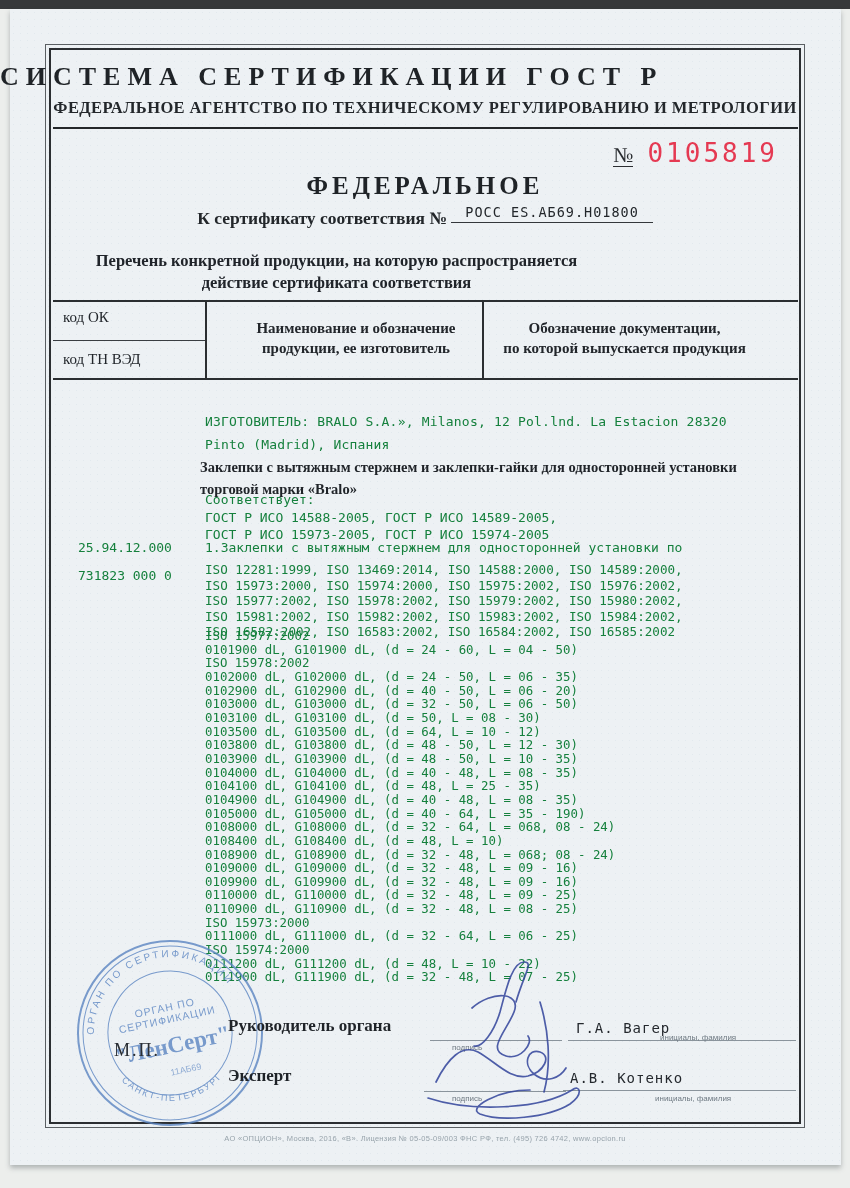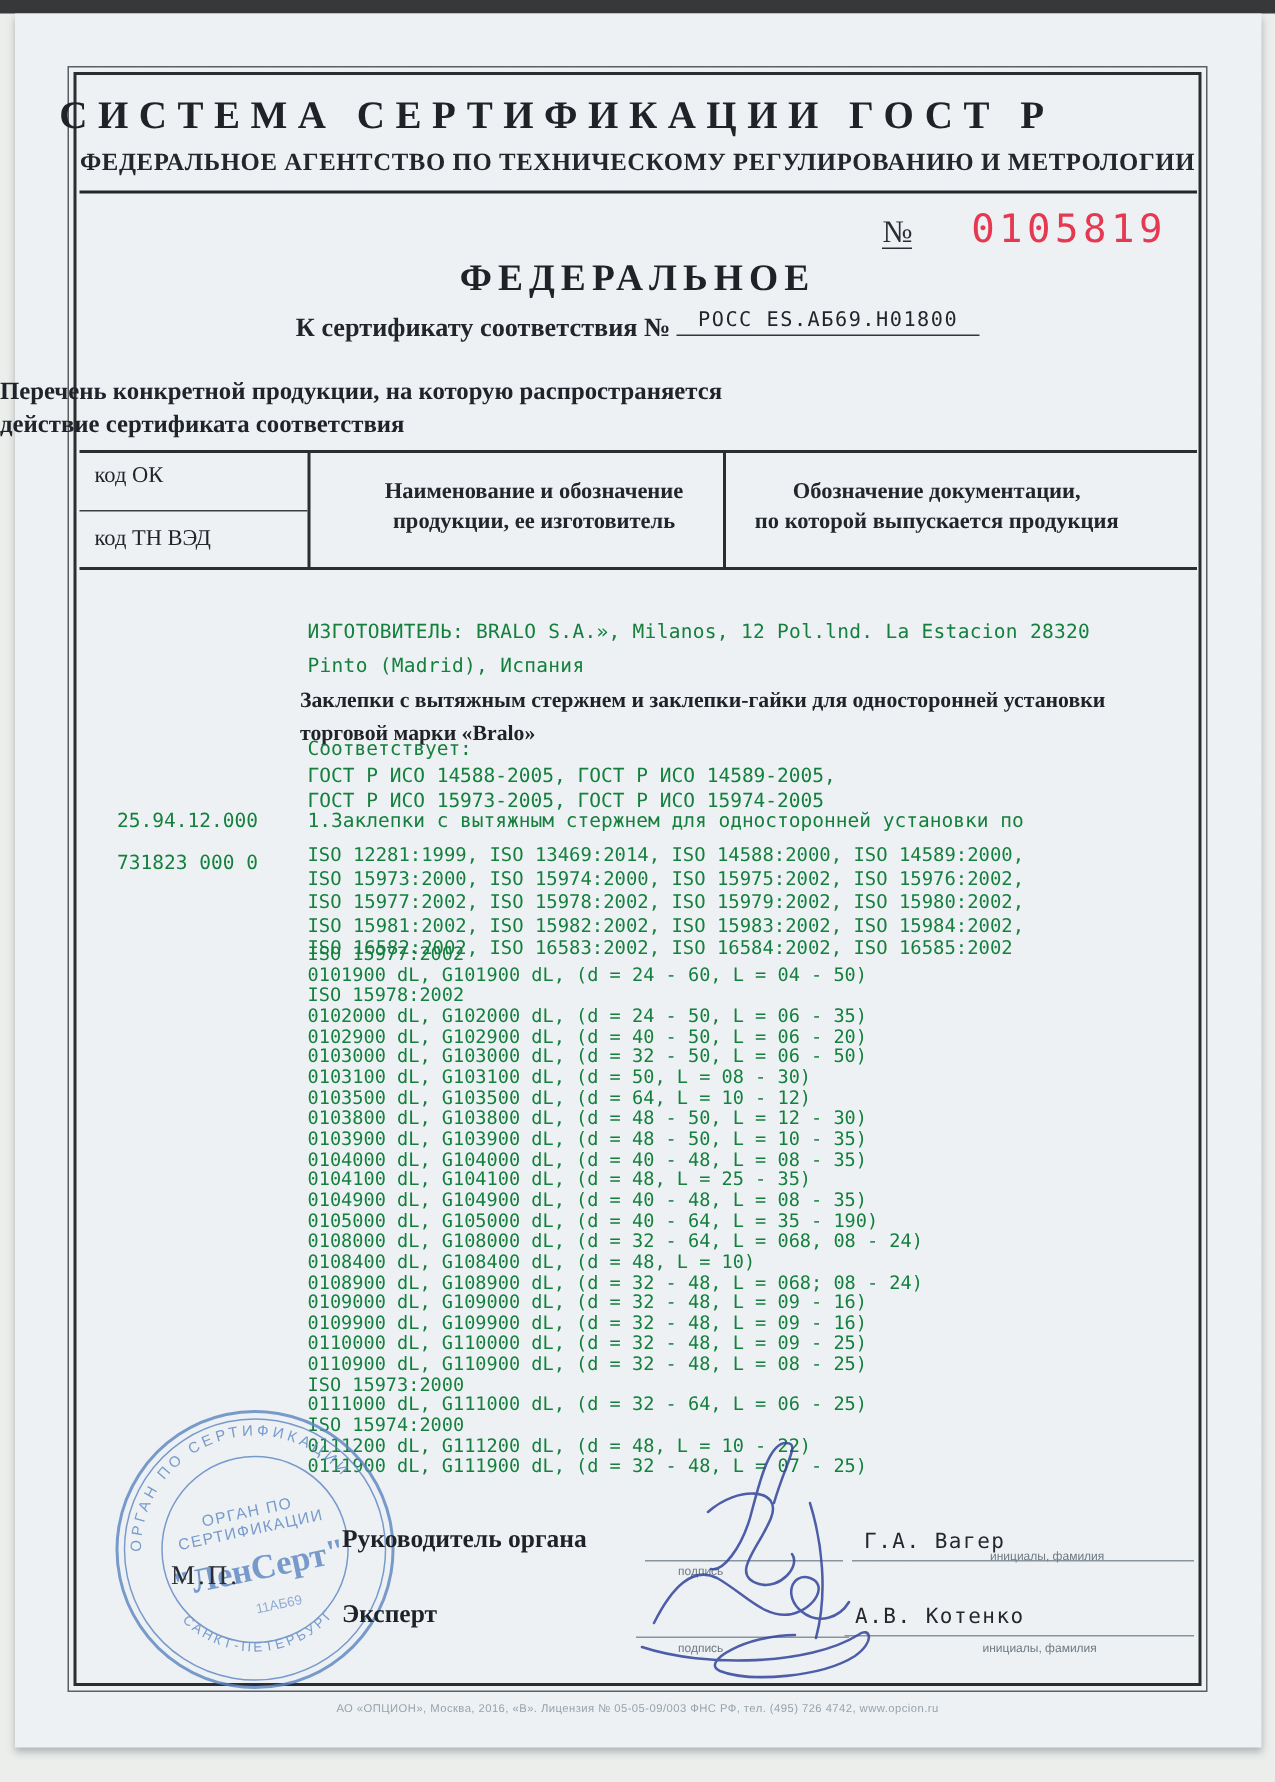--- a/index.html
+++ b/index.html
@@ -5,36 +5,36 @@
   html,body{margin:0;padding:0;background:#e7e8e6;}
   .page{position:relative;width:850px;height:1188px;background:#eceeec;overflow:hidden;
         font-family:"Liberation Serif", serif;color:#23262a;}
   .topbar{position:absolute;left:0;top:0;width:850px;height:9px;background:#36383a;}
   .paper{position:absolute;left:10px;top:9px;width:831px;height:1156px;background:#edf1f4;
          background-image:radial-gradient(#e2e9ee 0.6px, transparent 0.6px);background-size:7px 7px;
          box-shadow:0 3px 5px rgba(60,70,75,.35);}
   .frame{position:absolute;left:45px;top:44px;width:760px;height:1084px;border:1px solid #5a5f63;padding:3px;box-sizing:border-box;}
   .frame-inner{width:100%;height:100%;border:2px solid #2b2e31;box-sizing:border-box;}
 
-  .sys-title{position:absolute;left:0;width:703px;top:62px;text-align:right;
+  .sys-title{position:absolute;left:0;width:703px;top:62px;text-align:left;
              font-size:26px;font-weight:bold;letter-spacing:7px;color:#1f2327;}
   .agency{position:absolute;left:0;width:850px;top:98px;text-align:center;
           font-size:16.5px;font-weight:bold;letter-spacing:.4px;color:#23272b;}
   .hdr-rule{position:absolute;left:53px;top:127px;width:745px;height:2px;background:#24272a;}
 
   .form-number{position:absolute;right:72px;top:138px;display:flex;align-items:baseline;gap:14px;}
   .form-number .no{font-size:21px;color:#2a2d31;border-bottom:1px solid #2a2d31;line-height:1;}
-  .form-number .num{font-family:"DejaVu Sans Mono", monospace;font-size:26px;letter-spacing:3px;font-weight:500;margin-left:25px;}
+  .form-number .num{font-family:"DejaVu Sans Mono", monospace;font-size:26px;letter-spacing:3px;font-weight:500;}
 
   .doc-title{position:absolute;left:0;width:850px;top:172px;text-align:center;
              font-size:25px;font-weight:bold;letter-spacing:4px;color:#1f2327;}
   .cert-line{position:absolute;left:0;width:850px;top:208px;text-align:center;font-size:17.5px;font-weight:600;color:#22262a;}
   .cert-line .val{display:inline-block;font-family:"DejaVu Sans Mono", monospace;font-weight:400;font-size:13.5px;
                   letter-spacing:1px;border-bottom:1.2px solid #33373b;padding:0 14px 2px 14px;transform:translateY(-7px);}
-  .purpose{position:absolute;left:0;width:673px;font-size:16.5px;font-weight:bold;color:#20242a;}
+  .purpose{position:absolute;left:0;width:673px;text-align:center;font-size:16.5px;font-weight:bold;color:#20242a;}
   .purpose.l1{top:251px;} .purpose.l2{top:273px;}
 
   .tbl-top{position:absolute;left:53px;top:300px;width:745px;height:2px;background:#2b2e31;}
   .tbl-bottom{position:absolute;left:53px;top:378px;width:745px;height:2px;background:#2b2e31;}
   .tbl-v1{position:absolute;left:205px;top:300px;width:1.5px;height:80px;background:#2b2e31;}
   .tbl-v2{position:absolute;left:482px;top:300px;width:1.5px;height:80px;background:#2b2e31;}
   .tbl-mid{position:absolute;left:53px;top:340px;width:152px;height:1.2px;background:#3a3e42;}
   .cell{position:absolute;font-size:15px;color:#22262b;}
   .c1a{left:63px;top:309px;} .c1b{left:63px;top:351px;}
   .c2,.c3{text-align:center;font-weight:600;line-height:20px;}

